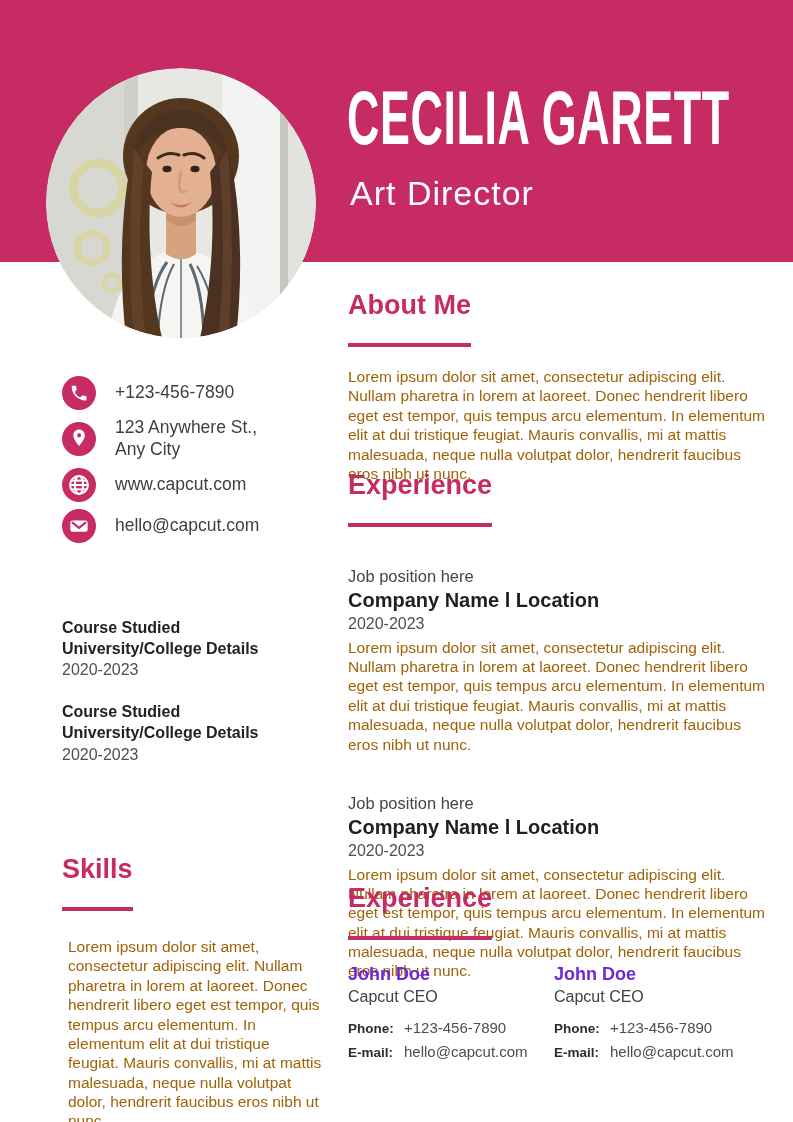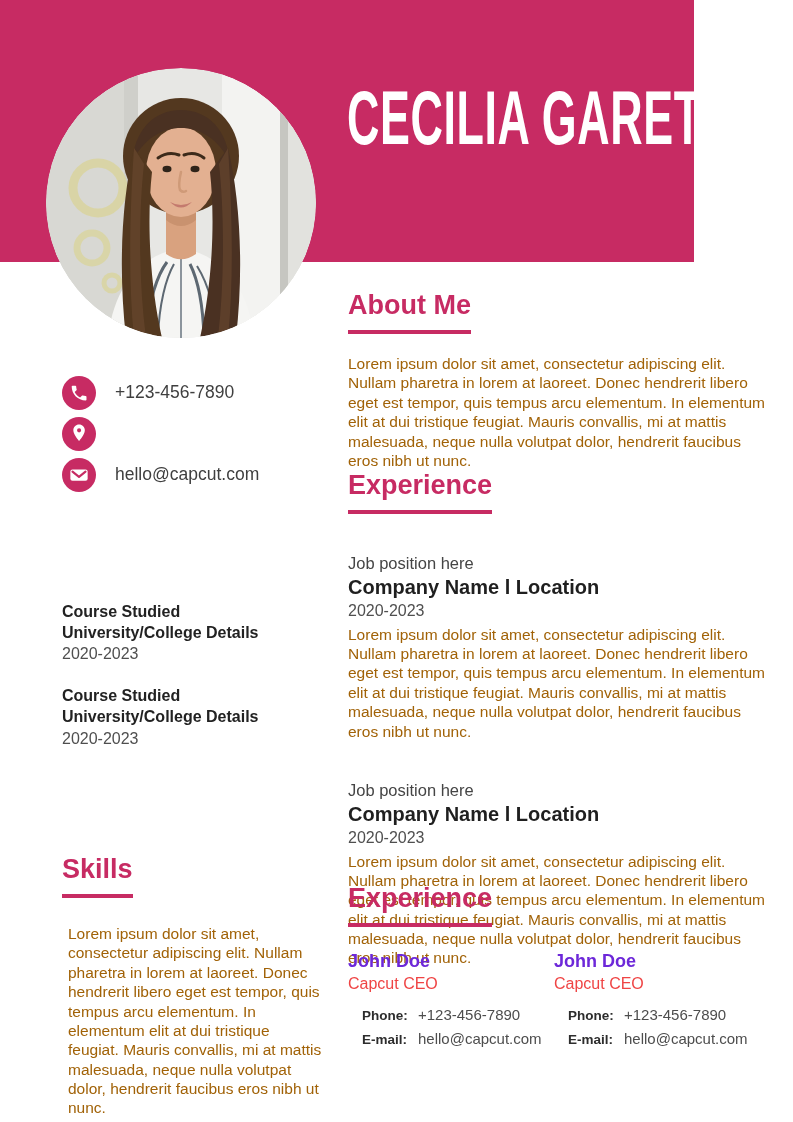--- a/index.html
+++ b/index.html
@@ -10,21 +10,21 @@
     height: 1122px;
     background: #ffffff;
     overflow: hidden;
     font-family: "Liberation Sans", sans-serif;
     color: #4a4a4a;
   }
   
   .banner {
     position: absolute;
     left: 0; top: 0;
-    width: 694px; height: 262px;
+    width: 793px; height: 262px;
     background: #C72B63;
   }
   .name {
     position: absolute;
     left: 347px; top: 80px;
     font-size: 76px;
     font-weight: bold;
     color: #ffffff;
     line-height: 1.0;
     white-space: nowrap;
@@ -50,21 +50,21 @@
     z-index: 2;
   }
   .photo svg { display: block; }
   
   .sec-h {
     display: inline-block;
     font-size: 27px;
     font-weight: bold;
     color: #C72B63;
     line-height: 1;
-    padding-bottom: 11px;
+    padding-bottom: 24px;
     border-bottom: 4px solid #C72B63;
     text-align: center;
   }
   .sidebar-sec, .main-sec { position: absolute; }
   #contacts  { left: 62px;  top: 355px; width: 266px; }
   #education { left: 62px;  top: 597px; width: 266px; }
   #skills    { left: 62px;  top: 816px; width: 262px; margin-top: 40px; }
   #about     { left: 348px; top: 292px; width: 418px; }
   #experience{ left: 348px; top: 472px; width: 418px; }
   #reference { left: 348px; top: 885px; width: 430px; }
@@ -72,21 +72,21 @@
   .contact-list { margin-top: 21px; display: flex; flex-direction: column; gap: 7px; }
   .contact-row { display: flex; align-items: center; gap: 19px; }
   .contact-icon { width: 34px; height: 34px; flex: 0 0 34px; }
   .contact-text {
     font-size: 17.5px;
     color: #3f3f3f;
     line-height: 1.25;
     white-space: pre-line;
   }
   
-  .edu-list { margin-top: 4px; }
+  .edu-list { margin-top: 20px; }
   .edu-entry { margin-bottom: 21px; }
   .edu-course, .edu-school {
     font-size: 16px; font-weight: bold; color: #222222; line-height: 1.32;
   }
   .edu-years { font-size: 16px; color: #4f4f4f; line-height: 1.32; }
   
   .para {
     font-size: 15.5px;
     color: #a16207;
     line-height: 1.25;
@@ -98,33 +98,34 @@
   .job-position { font-size: 16.5px; color: #454545; line-height: 1.3; }
   .job-company  { font-size: 20px; font-weight: bold; color: #1f1f1f; line-height: 1.32; }
   .job-years    { font-size: 16px; color: #4f4f4f; line-height: 1.3; margin-bottom: 3px; }
   
   .ref-grid {
     margin-top: 23px;
     display: grid;
     grid-template-columns: 206px 1fr;
   }
   .ref-name  { font-size: 18px; font-weight: bold; color: #6d28d9; line-height: 1.25; }
-  .ref-title { font-size: 16px; color: #ef4444; line-height: 1.35; }
+  .ref-title { font-size: 16px; color: #404040; line-height: 1.35; }
   .ref-rows  { margin-top: 12px; }
-  .ref-row   { display: flex; align-items: baseline; margin-bottom: 7px; margin-left: 14px; }
+  .ref-row   { display: flex; align-items: baseline; margin-bottom: 7px; }
   .ref-label { width: 56px; flex: 0 0 56px; font-size: 13.5px; font-weight: bold; color: #2d2d2d; }
   .ref-value { font-size: 15px; color: #4d4d4d; }
 </style>
 </head>
 <body>
 
 <div class="page">
 
   <header class="banner">
     <div class="name">CECILIA GARETT</div>
+    <div class="role">Art Director</div>
   </header>
 
   <div class="photo">
     <svg width="270" height="270" viewBox="0 0 270 270">
       <defs>
         <clipPath id="circ">
             <circle cx="135" cy="135" r="135"></circle>
           </clipPath>
       </defs>
       <g clip-path="url(#circ)">
@@ -183,22 +184,37 @@
           <path fill="#ffffff" transform="translate(5.1,5.1) scale(0.58)" d="M6.62 10.79c1.44 2.83 3.76 5.14 6.59 6.59l2.2-2.21c.27-.27.67-.36 1.02-.24 1.12.37 2.33.57 3.57.57.55 0 1 .45 1 1V20c0 .55-.45 1-1 1-9.39 0-17-7.61-17-17 0-.55.45-1 1-1h3.5c.55 0 1 .45 1 1 0 1.25.2 2.45.57 3.57.11.35.03.74-.25 1.02l-2.2 2.2z"></path>
         </svg>
         <span class="contact-text">+123-456-7890</span>
       </div>
 
       <div class="contact-row">
         <svg class="contact-icon" viewBox="0 0 24 24">
           <circle cx="12" cy="12" r="12" fill="#C72B63"></circle>
           <path fill="#ffffff" fill-rule="evenodd" transform="translate(5.1,4.2) scale(0.58)" d="M12 2C8.13 2 5 5.13 5 9c0 5.25 7 13 7 13s7-7.75 7-13c0-3.87-3.13-7-7-7zm0 9.5a2.5 2.5 0 1 1 0-5 2.5 2.5 0 0 1 0 5z"></path>
         </svg>
-      </div>
-
+        <span class="contact-text">123 Anywhere St.,
+Any City</span>
+      </div>
+
+      <div class="contact-row">
+        <svg class="contact-icon" viewBox="0 0 24 24">
+          <circle cx="12" cy="12" r="12" fill="#C72B63"></circle>
+          <g fill="none" stroke="#ffffff" stroke-width="1.4">
+            <circle cx="12" cy="12" r="6.3"></circle>
+            <ellipse cx="12" cy="12" rx="2.9" ry="6.3"></ellipse>
+            <line x1="5.7" y1="12" x2="18.3" y2="12"></line>
+            <line x1="6.7" y1="8.9" x2="17.3" y2="8.9"></line>
+            <line x1="6.7" y1="15.1" x2="17.3" y2="15.1"></line>
+          </g>
+        </svg>
+        <span class="contact-text">www.capcut.com</span>
+      </div>
 
       <div class="contact-row">
         <svg class="contact-icon" viewBox="0 0 24 24">
           <circle cx="12" cy="12" r="12" fill="#C72B63"></circle>
           <rect x="5.9" y="8.1" width="12.2" height="8" rx="1.5" fill="#ffffff"></rect>
           <polyline points="7.4,9.6 12,13.3 16.6,9.6" fill="none" stroke="#C72B63" stroke-width="1.5" stroke-linecap="round" stroke-linejoin="round"></polyline>
         </svg>
         <span class="contact-text">hello@capcut.com</span>
       </div>
 

